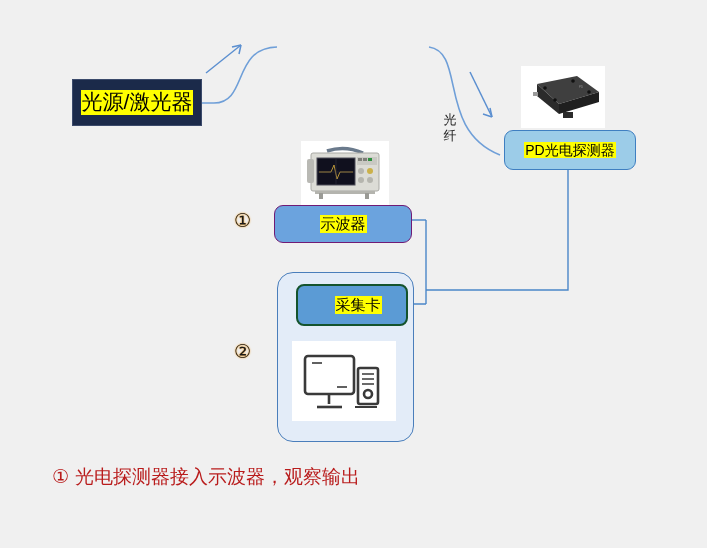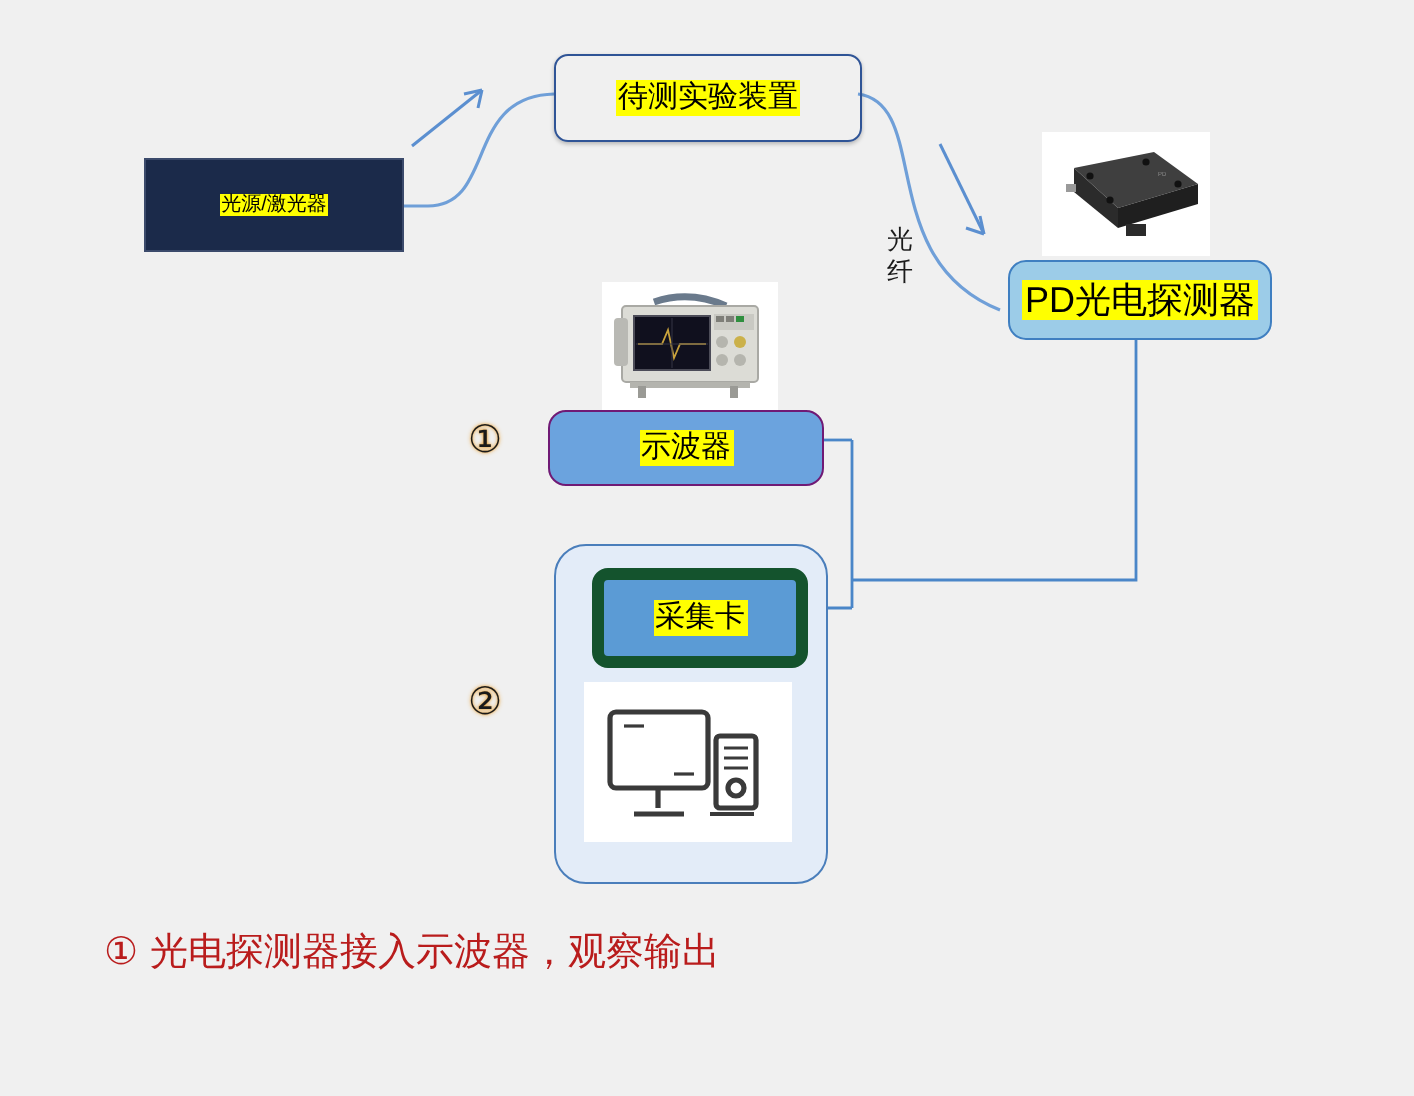--- a/index.html
+++ b/index.html
@@ -41,21 +41,21 @@
   
   #src-box {
     left: 72px; top: 79px;
     width: 128px; height: 45px;
     background: #1b2a4a;
     border: 1px solid #3b4a6b;
     display: flex;
     align-items: center;
     justify-content: center;
   }
-  #src-box .hl { font-size: 10px; }
+  #src-box .hl { font-size: 21px; }
 
   
   #dut-box {
     left: 277px; top: 27px;
     width: 152px; height: 42px;
     border-radius: 7px;
     border: 1px solid #2f5496;
     background: linear-gradient(to bottom,
                 #cfe0f5 0%,
                 #7fa9dd 16%,
@@ -75,45 +75,46 @@
   #pd-box {
     left: 504px; top: 130px;
     width: 130px; height: 38px;
     border-radius: 9px;
     border: 1px solid #3f7fc1;
     background: #9ccce8;
     display: flex;
     align-items: center;
     justify-content: center;
   }
-  #pd-box .hl { font-size: 18px; }
+  #pd-box .hl { font-size: 14px; }
 
   
   #scope-box {
     left: 274px; top: 205px;
     width: 136px; height: 36px;
     border-radius: 9px;
     border: 1px solid #701a75;
     background: #6ba3de;
     display: flex;
     align-items: center;
     justify-content: center;
   }
   #scope-box .hl { font-size: 15px; }
 
   
   #daq-box {
     left: 296px; top: 284px;
     width: 96px; height: 38px;
     border-radius: 8px;
-    border: 6px solid #14532d;
+    border: 2px solid #14532d;
     background: #5b9bd5;
     display: flex;
     align-items: center;
     justify-content: center;
+    padding-left: 12px;
   }
   #daq-box .hl { font-size: 15px; }
 
   
   #pc-container {
     left: 277px; top: 272px;
     width: 135px; height: 168px;
     border-radius: 16px;
     border: 1px solid #4a7ebb;
     background: #e3ecf8;
@@ -247,23 +248,20 @@
         <circle cx="76" cy="53" r="4"></circle>
         <path d="M63 66 h22" stroke-width="2"></path>
       </g>
     </svg>
   </div>
 
   <div class="abs" id="src-box">
     <span class="hl">光源/激光器</span>
   </div>
 
-  <div class="abs" id="dut-box">
-    <span class="hl">待测实验装置</span>
-  </div>
 
   <div class="abs" id="pd-box">
     <span class="hl">PD光电探测器</span>
   </div>
 
   <div class="abs" id="scope-box">
     <span class="hl">示波器</span>
   </div>
 
   <div class="abs" id="daq-box">

